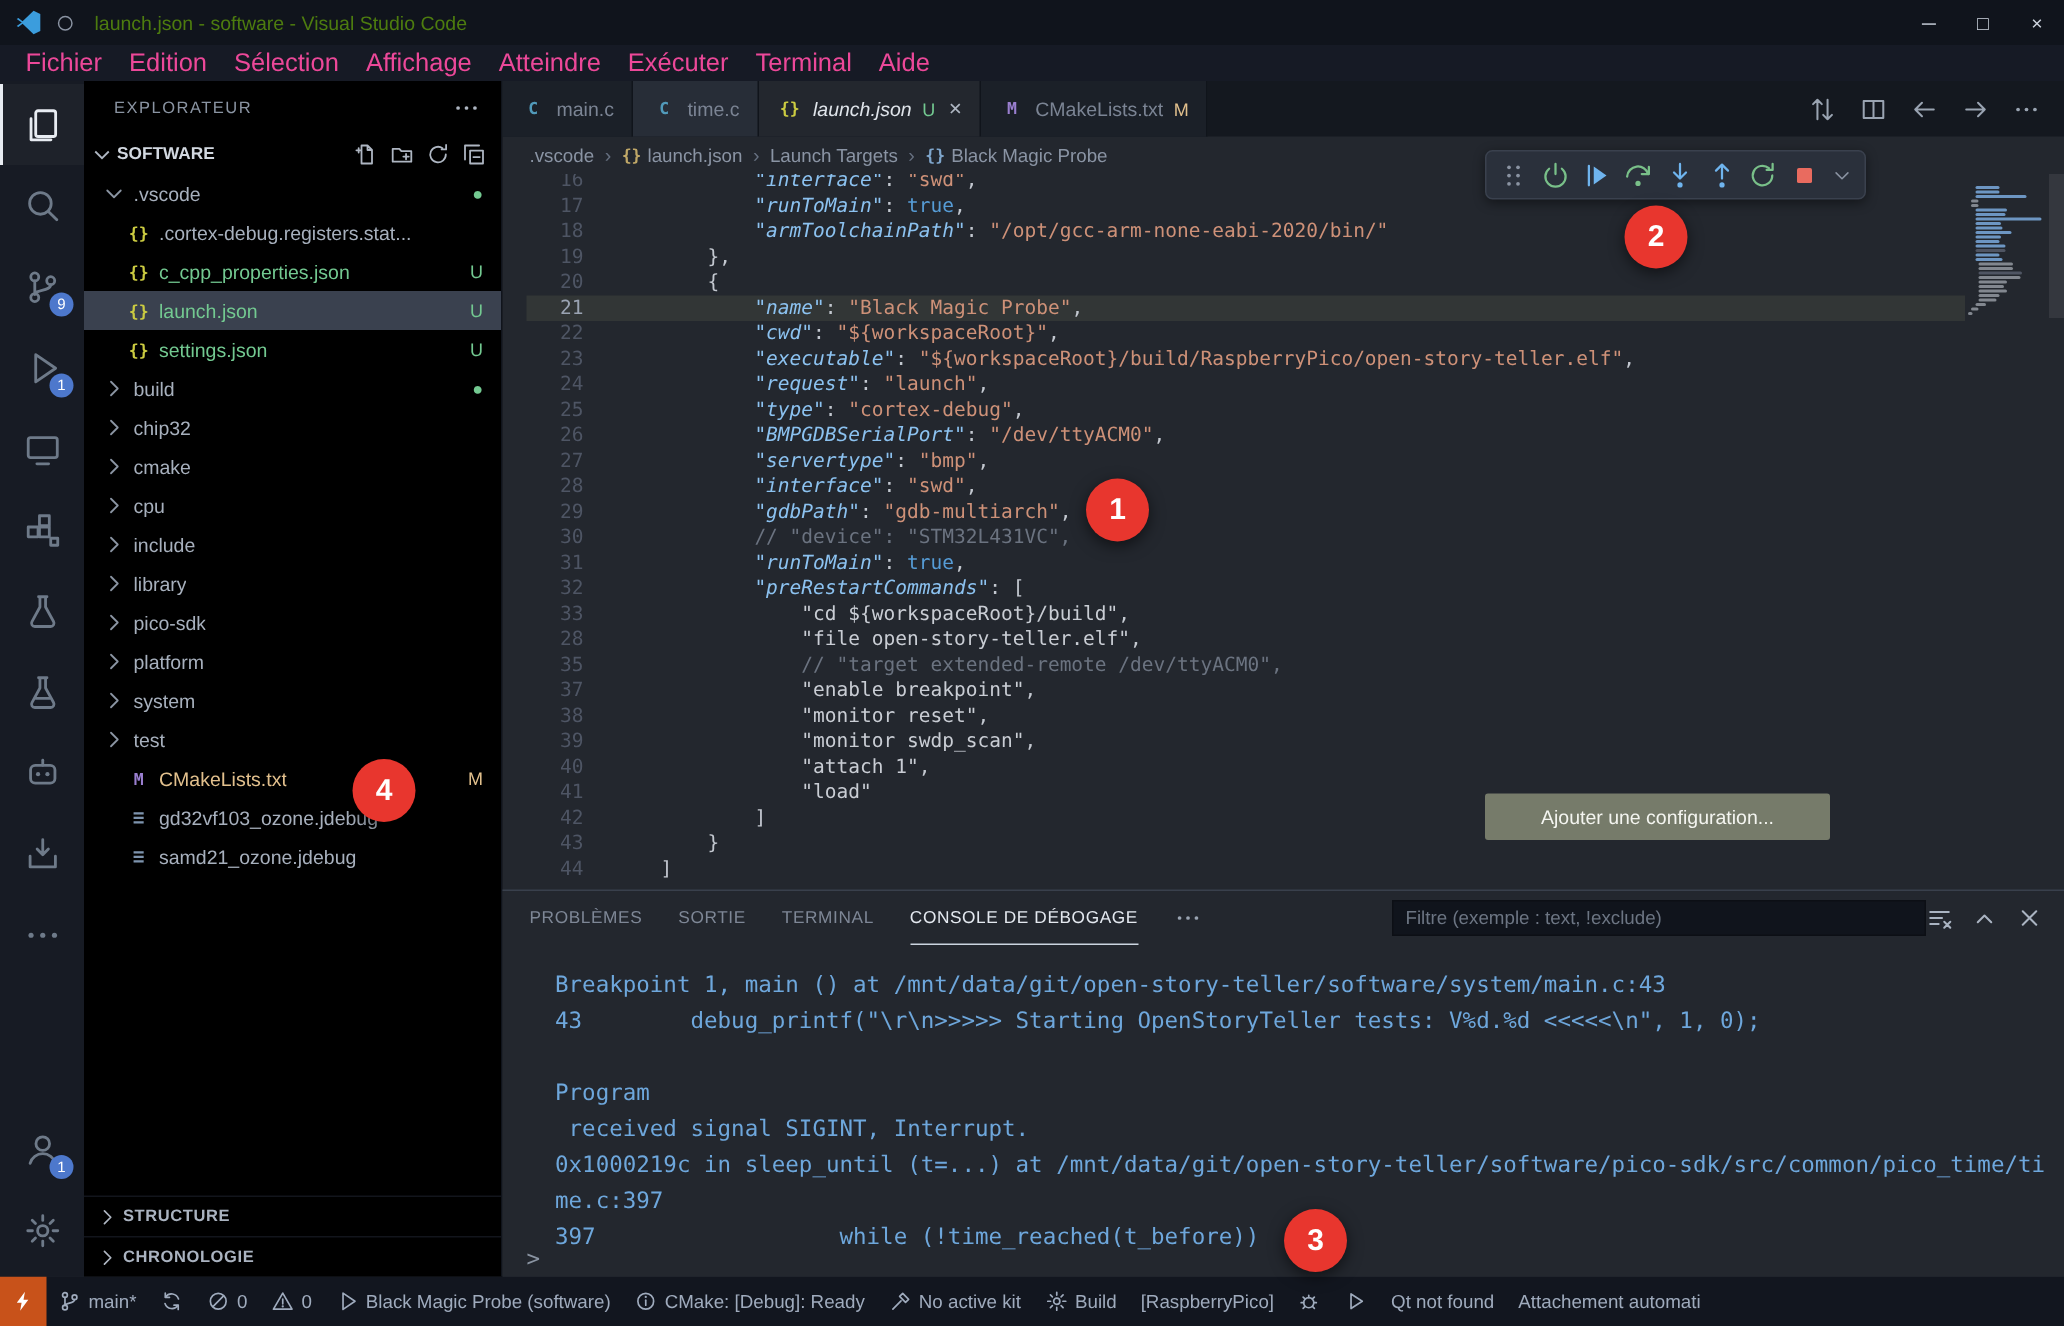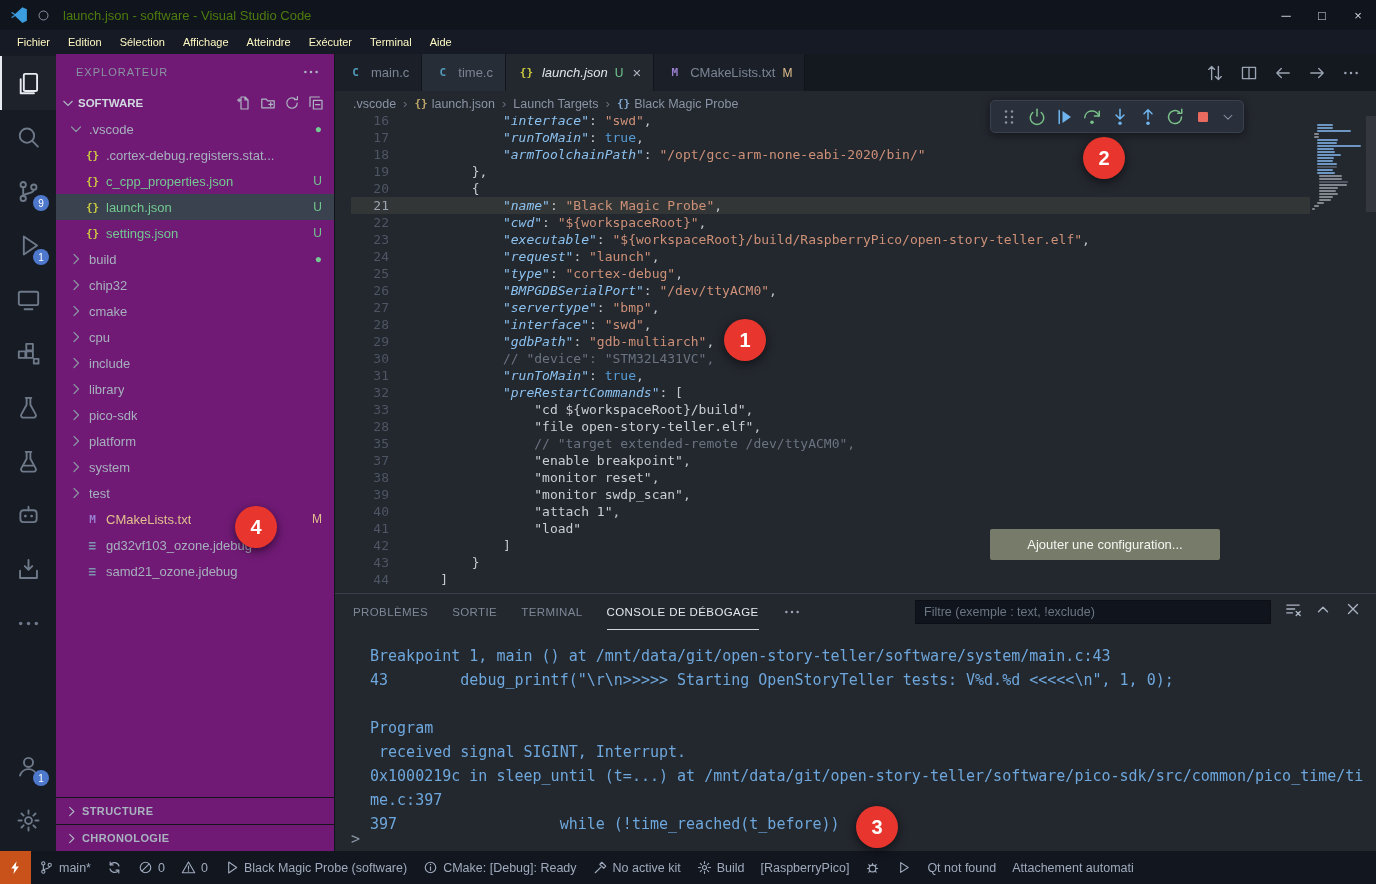--- a/index.html
+++ b/index.html
@@ -12,34 +12,34 @@
   
   .titlebar{height:30px;background:#10141c;display:flex;align-items:center;padding-left:10px;gap:9px}
   .logo{width:18px;height:18px}
   .ring{width:13px;height:13px;color:#8a93a2}
   .title-text{color:#4d7c0f;font-size:13px;margin-left:4px}
   .wincontrols{margin-left:auto;display:flex;height:100%}
   .winbtn{width:36px;display:flex;align-items:center;justify-content:center;color:#cdd4de;font-size:13px;cursor:default}
 
   
   .menubar{height:24px;background:#161a25;display:flex;align-items:center;padding-left:8px}
-  .mi{padding:0 9px;font-size:11px;color:#fef9c3}
+  .mi{padding:0 9px;font-size:17px;color:#ec4899}
 
   .main{display:flex;height:797px}
 
   
   .activitybar{width:56px;background:#171b24;display:flex;flex-direction:column;justify-content:space-between;padding:2px 0 4px}
   .ab-group{display:flex;flex-direction:column}
   .ab-item{position:relative;height:54px;display:flex;align-items:center;justify-content:center;color:#6e7a89}
   .ab-item.active{color:#e8ecf2;box-shadow:inset 2px 0 0 #e8ecf2;background:rgba(255,255,255,.03)}
   .ab-item .ic{width:25px;height:25px}
   .ab-badge{position:absolute;right:7px;bottom:7px;background:var(--c-badge);color:#fff;font-size:10px;min-width:16px;height:16px;border-radius:9px;display:flex;align-items:center;justify-content:center;padding:0 3px}
 
   
-  .sidebar{width:279px;background:#701a75;border-right:1px solid #10141c;display:flex;flex-direction:column;font-size:13px}
+  .sidebar{width:279px;background:#000000;border-right:1px solid #10141c;display:flex;flex-direction:column;font-size:13px}
   .sb-header{height:35px;flex:0 0 35px;display:flex;align-items:center;padding:0 14px 0 20px;font-size:11px;letter-spacing:1px;color:#8a94a2}
   .sb-header .more{margin-left:auto;width:18px;height:18px;color:#aeb6c2}
   .sb-section{height:27px;flex:0 0 27px;display:flex;align-items:center;gap:2px;padding:0 10px 0 4px;font-weight:bold;font-size:11.5px;color:#d2d8e0}
   .sb-section .chev{width:16px;height:16px;color:#aeb6c2}
   .sb-actions{margin-left:auto;display:flex;gap:8px;color:#aeb6c2}
   .sb-actions .ic{width:16px;height:16px}
   .tree{flex:0 0 auto}
   .trow{height:26px;display:flex;align-items:center;padding-right:12px;color:#a7b0bd;cursor:default}
   .trow.selected{background:#3a414f;color:#d8dee8}
   .trow .chev{width:16px;height:16px;flex:0 0 16px;color:#8a94a2}
@@ -92,21 +92,21 @@
   .dt-ic.chev{width:14px;height:14px}
 
   .cfgbtn{position:absolute;left:655px;top:413px;width:230px;height:31px;background:#767b6a;color:#f4f5f0;border:none;font-size:13px;font-family:inherit;border-radius:2px;z-index:5;cursor:default}
 
   
   .panel{position:relative;height:258px;flex:0 0 258px;background:var(--editor);border-top:1px solid #39404c}
   .panelbar{height:36px;display:flex;align-items:center;padding:0 14px 0 18px;gap:24px}
   .ptab{font-size:11.5px;letter-spacing:.4px;color:#7e8796;height:36px;display:flex;align-items:center;border-bottom:1px solid transparent;cursor:default}
   .ptab.active{color:#e4e9f0;border-bottom-color:#ccd5e0}
   .pmore{width:18px;height:18px;color:#9aa4b2}
-  .pright{margin-left:auto;display:flex;gap:13px}
+  .pright{margin-left:auto;display:flex;align-items:center;}
   .filter{width:356px;height:24px;background:#10141c;border:1px solid #0c0f15;color:#c0c8d4;font-size:12.5px;padding:0 8px;outline:none}
   .filter::placeholder{color:#6c7583}
   .picon{width:18px;height:18px;color:#aab4c2}
   .console{position:absolute;top:50px;left:35px;right:8px;bottom:12px;font-family:"DejaVu Sans Mono","Liberation Mono",monospace;font-size:15px;line-height:24px;color:var(--c-console);overflow:hidden}
   .conline{white-space:pre-wrap;word-break:break-all}
   .prompt{position:absolute;left:16px;bottom:3px;color:#8a94a2;font-family:"DejaVu Sans Mono",monospace;font-size:15px}
 
   
   .statusbar{height:33px;background:#12161f;display:flex;align-items:center;color:#9fabbd;font-size:12.5px;overflow:hidden}
   .st-item{display:flex;align-items:center;gap:5px;padding:0 8px;white-space:nowrap;height:100%;cursor:default}

